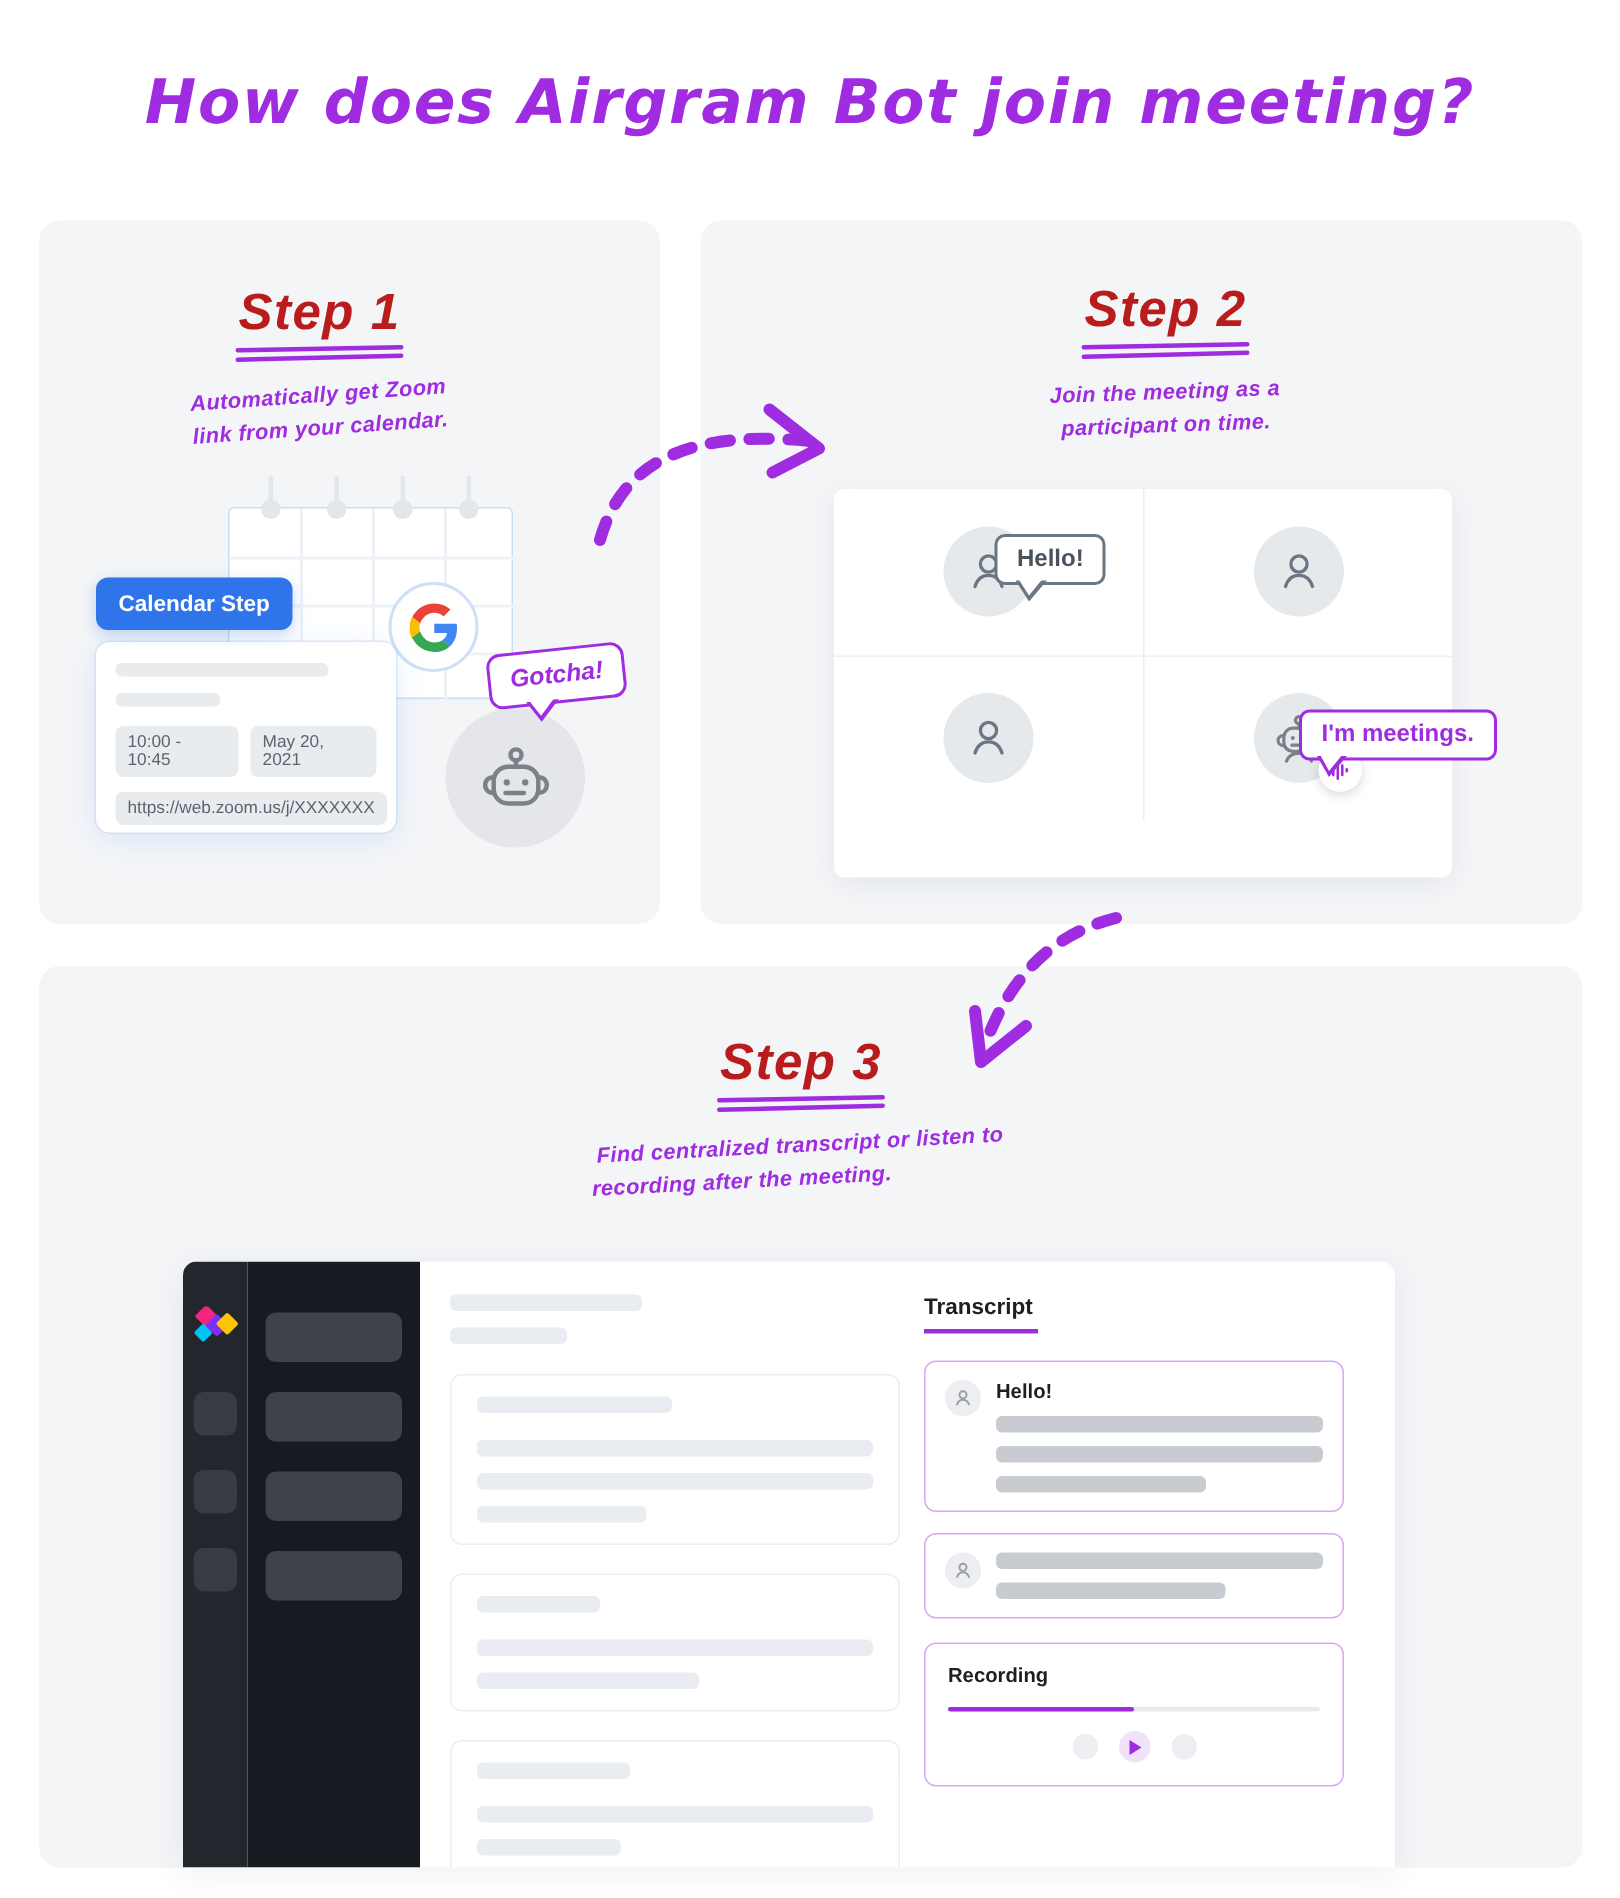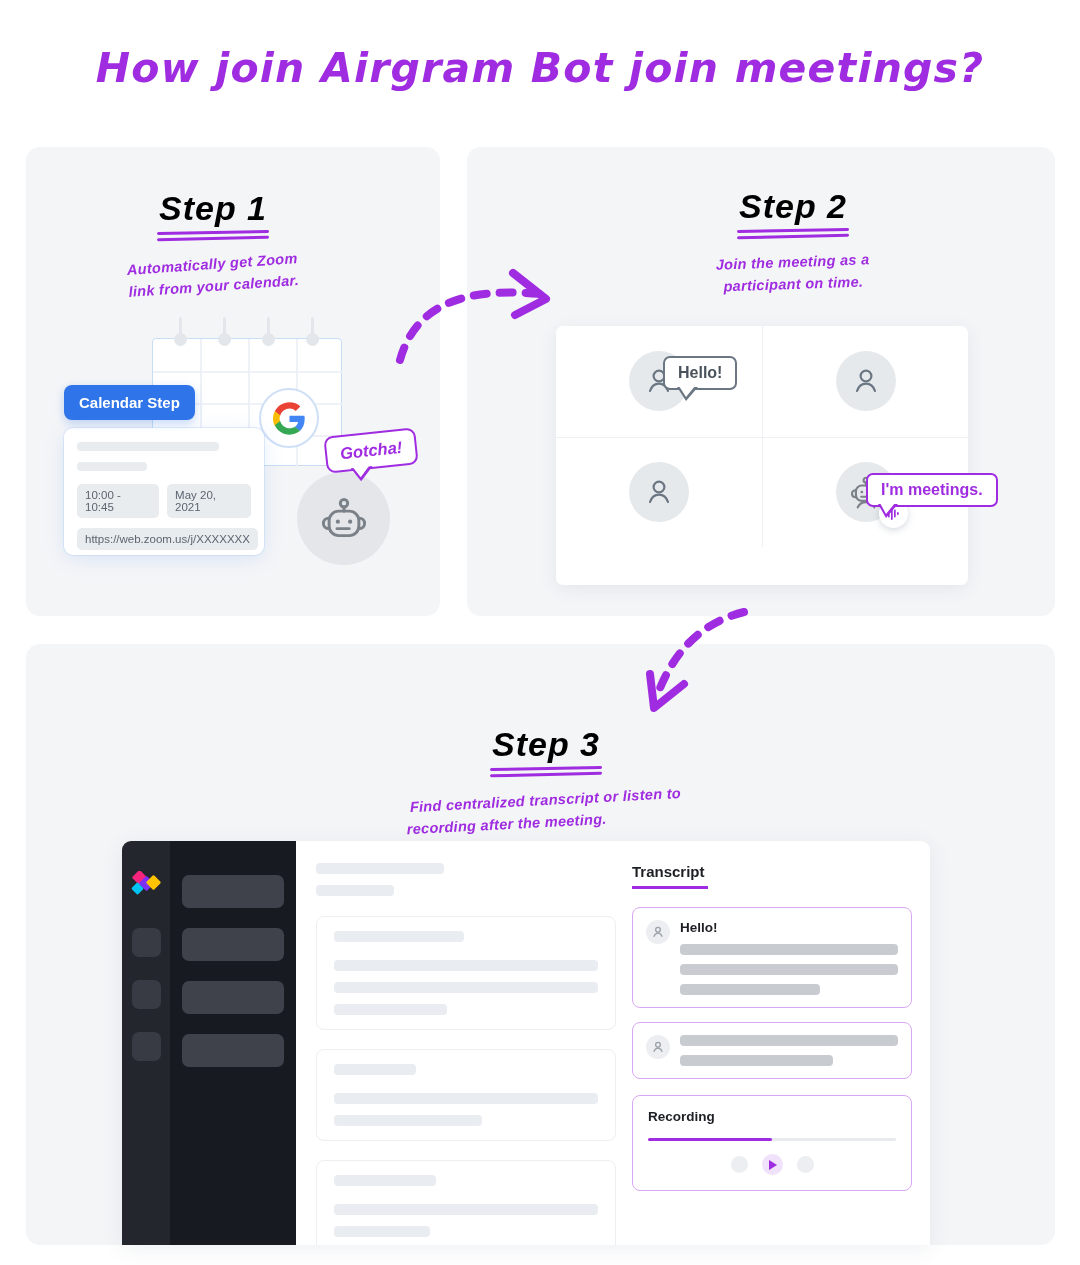--- a/index.html
+++ b/index.html
@@ -29,42 +29,42 @@
     overflow: hidden;
   }
   #panel-step1 { left: 26px;  top: 147px; width: 414px; height: 469px; }
   #panel-step2 { left: 467px; top: 147px; width: 588px; height: 469px; }
   #panel-step3 { left: 26px;  top: 644px; width: 1029px; height: 601px; }
 
   
   .step-head { position: absolute; text-align: center; }
   .step-title {
     font-size: 34px; font-weight: bold; font-style: italic;
-    color: #000000; letter-spacing: 1px; line-height: 1.1;
+    color: #b91c1c; letter-spacing: 1px; line-height: 1.1;
   }
   .underline2 {
     margin: 4px auto 0; width: 112px; height: 9px; position: relative;
   }
   .underline2::before, .underline2::after {
     content: ""; position: absolute; left: 0; width: 100%; height: 2.6px;
     background: #9f2ce0; border-radius: 2px;
   }
   .underline2::before { top: 0px; transform: rotate(-1.1deg); }
   .underline2::after  { top: 6px; transform: rotate(-1.4deg); }
   .step-sub {
     margin-top: 13px;
     font-size: 14.5px; font-weight: bold; font-style: italic;
     color: #9f2ce0; line-height: 1.55; letter-spacing: .3px;
   }
   .step-sub span { display: block; }
   #head-step1 { left: 68px;  top: 190px; width: 290px; }
   #head-step1 .step-sub { transform: rotate(-4deg); }
-  #head-step2 { left: 648px; top: 188px; width: 290px; }
+  #head-step2 { left: 632px; top: 188px; width: 290px; }
   #head-step2 .step-sub { transform: rotate(-2deg); }
-  #head-step3 { left: 400px; top: 690px; width: 292px; margin-top: 36px; }
+  #head-step3 { left: 388px; top: 690px; width: 292px; }
   #head-step3 .step-sub { transform: rotate(-3deg); white-space: nowrap; }
   #head-step3 .step-sub span:last-child { text-align: left; padding-left: 6px; }
 
   
   .arrow-svg { position: absolute; overflow: visible; }
   #arrow1 { left: 380px; top: 258px; }
   #arrow2 { left: 620px; top: 548px; }
 
   
   #calendar {
@@ -211,21 +211,21 @@
     box-shadow: 0 4px 22px rgba(40,60,90,.08);
   }
   #rail { width: 57px; background: #24262e; padding-top: 30px; }
   .rail-item {
     width: 29px; height: 29px; border-radius: 7px; background: #383b44;
     margin: 0 auto 23px;
   }
   #logo-mark { width: 34px; height: 30px; margin: 0 auto 27px; position: relative; }
   #sidebar { width: 144px; background: #181a21; padding: 34px 12px 0; }
   .side-item { height: 33px; border-radius: 7px; background: #3f424b; margin-bottom: 20px; }
-  #content { flex: 1; display: flex; padding: 22px 18px 0 20px; gap: 16px; }
+  #content { flex: 1; display: flex; padding: 22px 34px 0 20px; gap: 16px; }
   #doc-col { width: 300px; }
   .doc-card {
     border: 1px solid #eceef1; border-radius: 8px; padding: 14px 17px;
     margin-bottom: 19px;
   }
   .doc-line { background: #e9ecf0; border-radius: 4px; height: 11px; margin-bottom: 11px; }
   #transcript-col { width: 280px; }
   #transcript-title { font-size: 15px; font-weight: bold; color: #1d1f24; }
   #transcript-underline { width: 76px; height: 3px; background: #9f2ce0; margin: 6px 0 18px; }
   .tr-card {
@@ -256,21 +256,21 @@
   }
   #rec-play .tri {
     width: 0; height: 0; margin-left: 2px;
     border-top: 5px solid transparent; border-bottom: 5px solid transparent;
     border-left: 8px solid #9f2ce0;
   }
 </style>
 </head>
 <body>
 
-<div id="title" class="hand">How join Airgram Bot join meetings?</div>
+<div id="title" class="hand">How does Airgram Bot join meeting?</div>
 
 <div class="panel" id="panel-step1"></div>
 <div class="panel" id="panel-step2"></div>
 <div class="panel" id="panel-step3"></div>
 
 <div class="step-head" id="head-step1">
   <div class="step-title">Step 1</div>
   <div class="underline2"></div>
   <div class="step-sub">
     <span>Automatically get Zoom</span>

